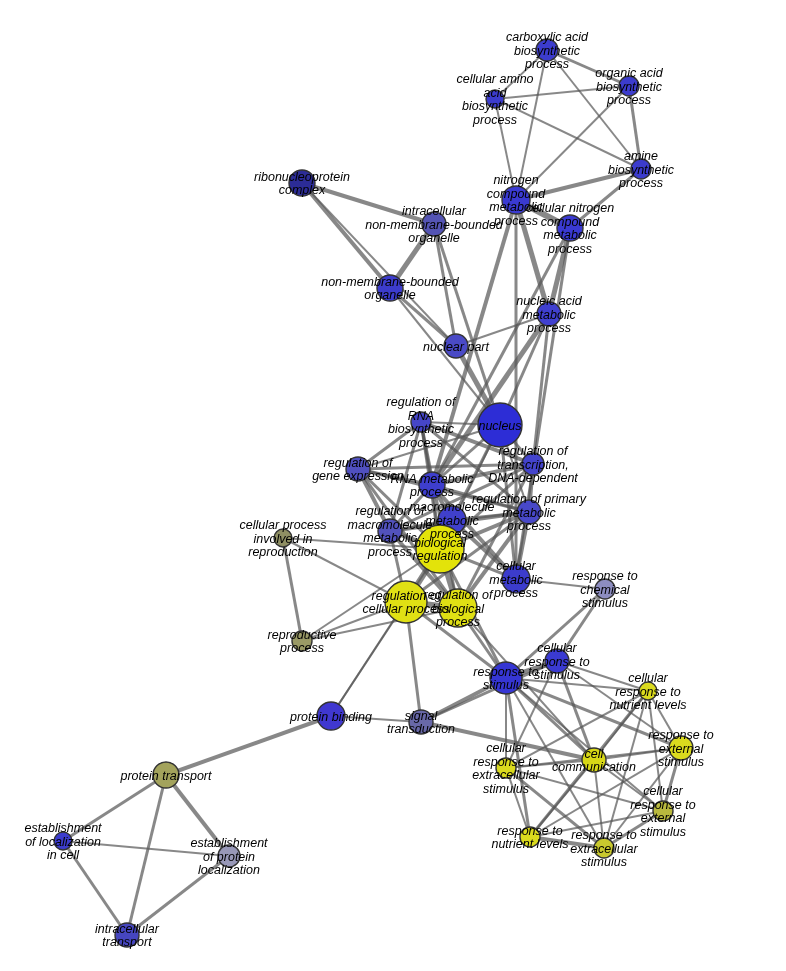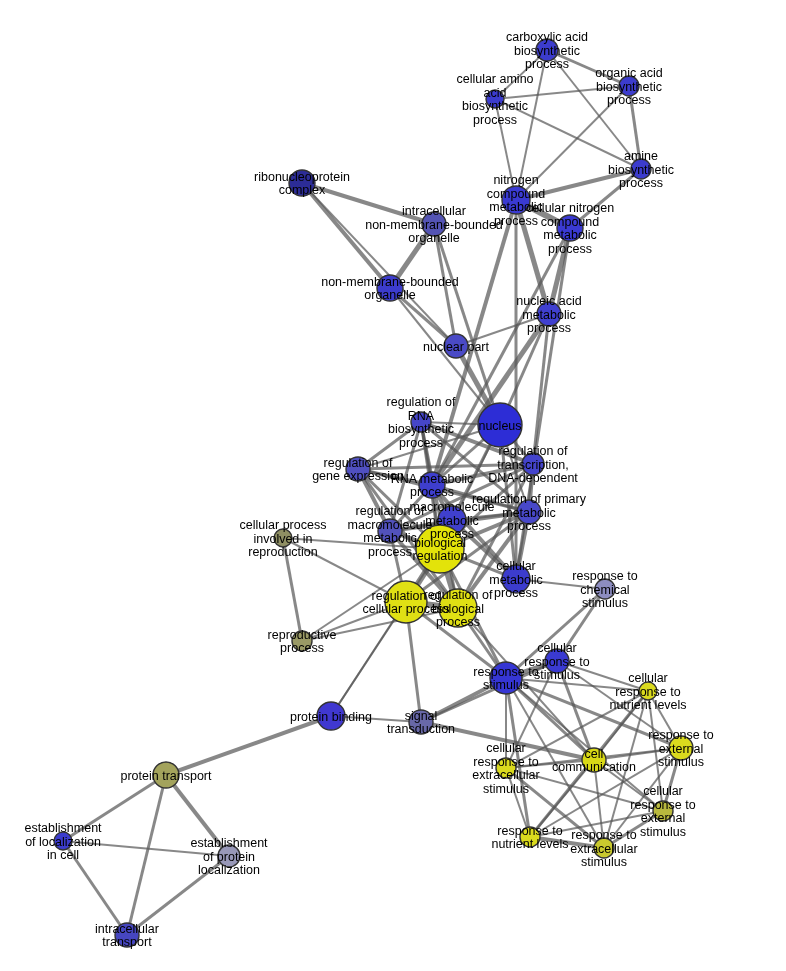--- a/index.html
+++ b/index.html
@@ -3,20 +3,21 @@
 <meta charset="utf-8">
 <style>
   html, body { margin: 0; padding: 0; background: #ffffff; }
   .canvas {
     position: relative;
     width: 786px;
     height: 971px;
     background: #ffffff;
     overflow: hidden;
     font-family: "Liberation Sans", sans-serif;
+    font-style: italic;
   }
   svg text {
     font-family: "Liberation Sans", sans-serif;
     font-size: 12.5px;
     fill: #000000;
     text-anchor: middle;
   }
   svg circle { stroke-linejoin: round; }
 </style>
 </head>

